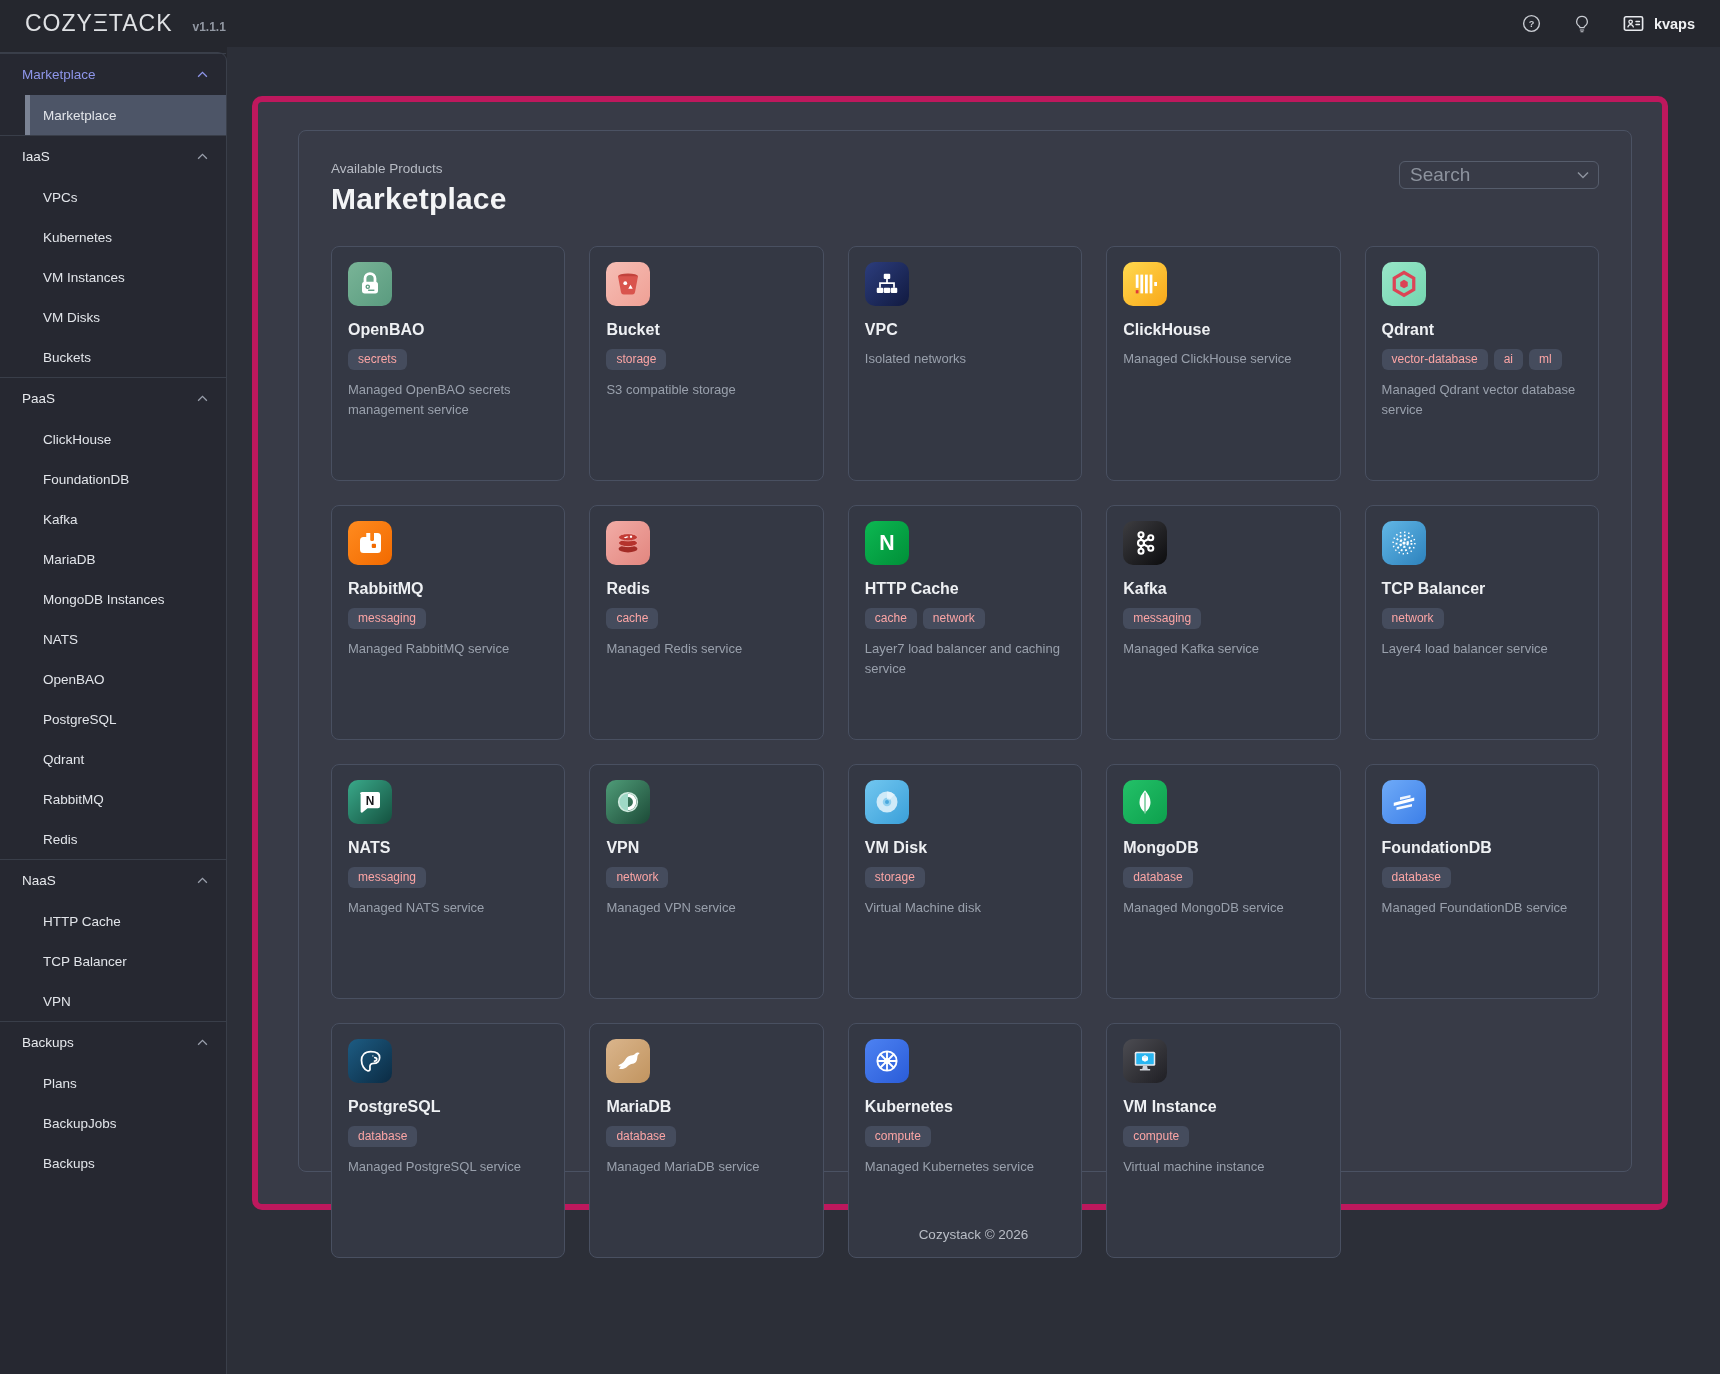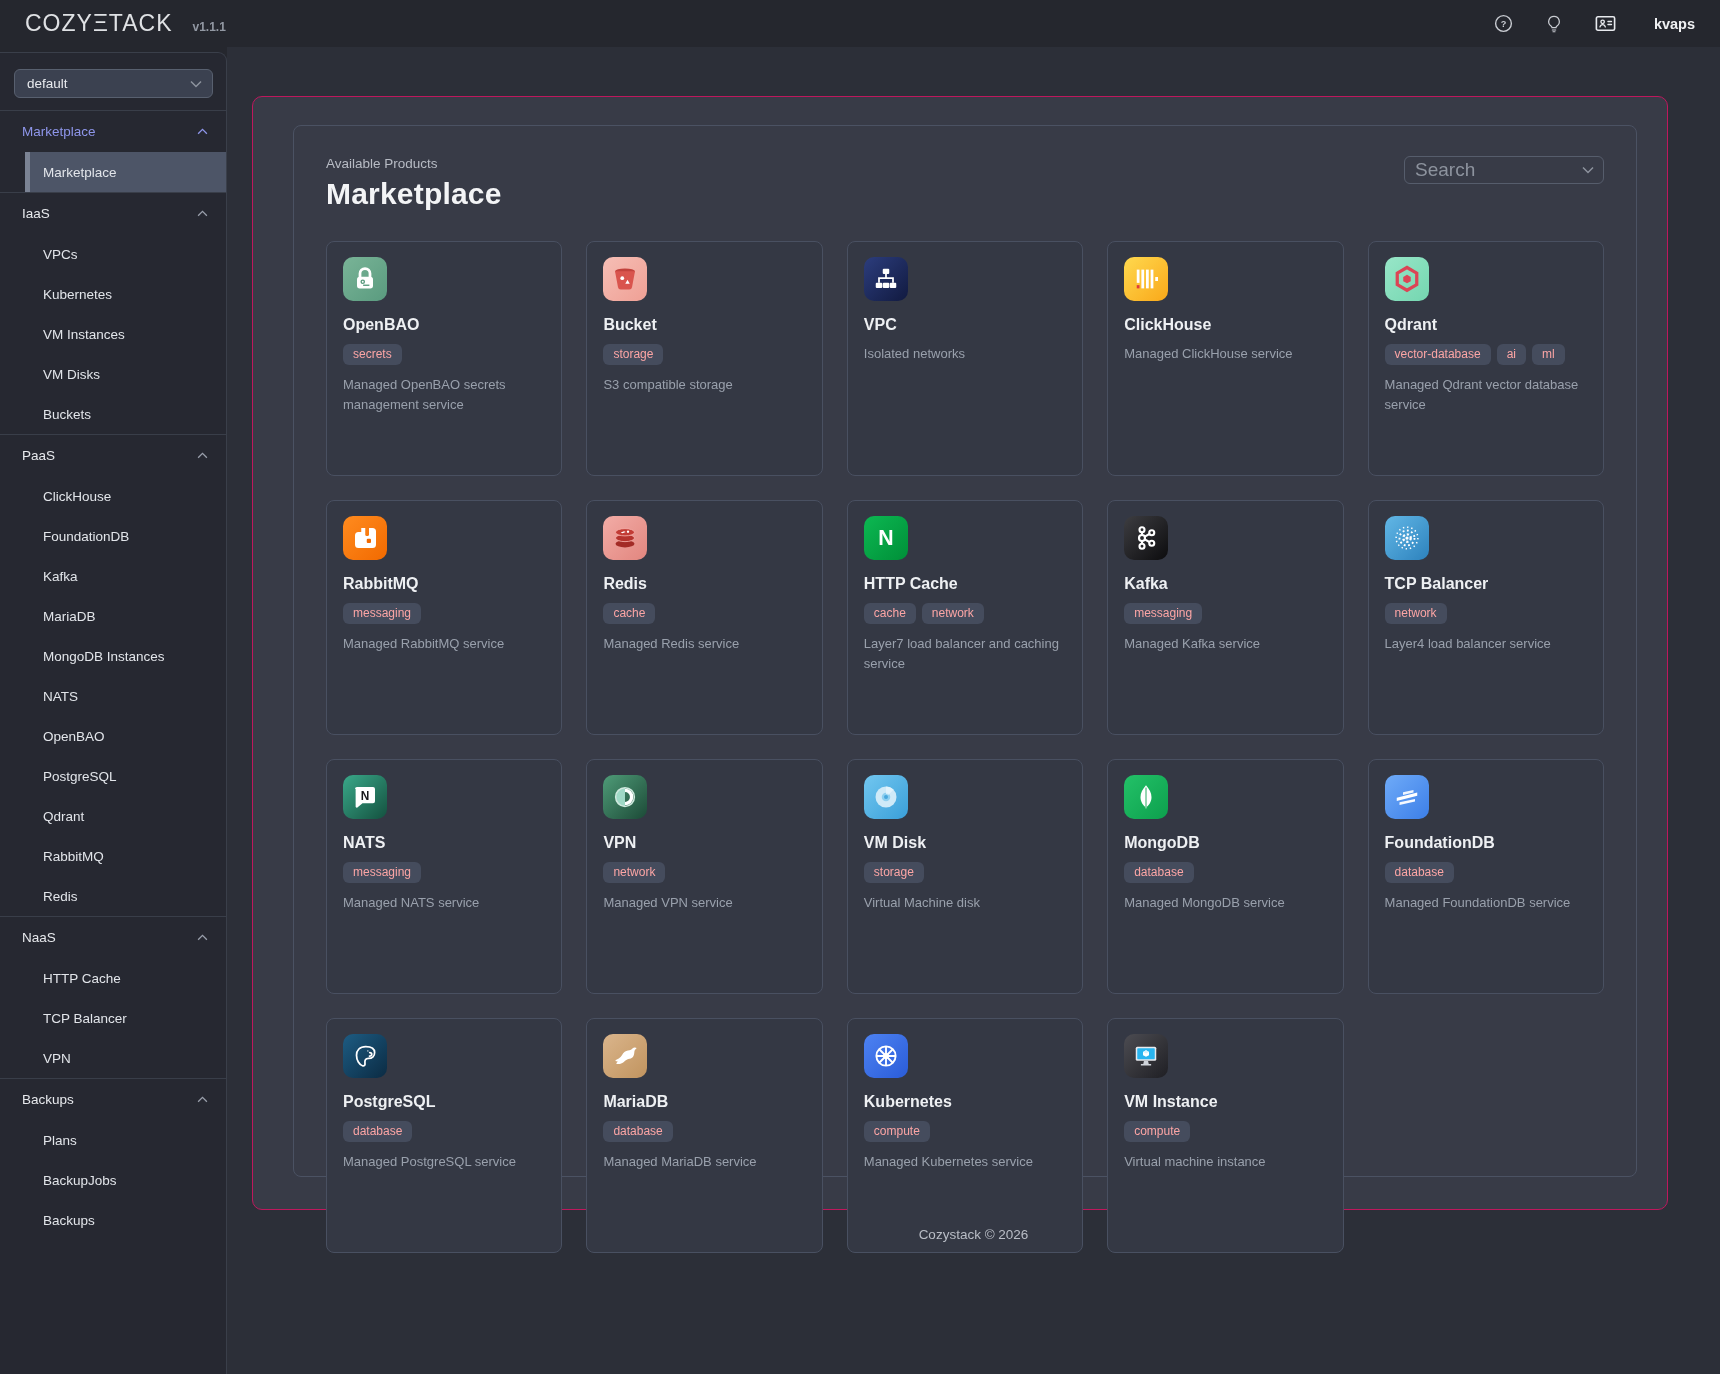--- a/index.html
+++ b/index.html
@@ -15,21 +15,21 @@
     position:absolute; top:0; left:0; width:1720px; height:47px;
     display:flex; align-items:center; padding:0 25px; background:#25272e;gap:36px;
   }
   .logo { display:flex; align-items:baseline; cursor:default; }
   .logo-text { font-size:23px; letter-spacing:1px; color:#dfe1e4; font-weight:500; }
   .logo-xi { font-weight:500; }
   .version { font-size:12px; font-weight:bold; color:#9298a3; margin-left:20px; }
   .topbar-right { margin-left:auto; display:flex; align-items:center; gap:30px; }
   .tb-icon { display:flex; align-items:center; cursor:pointer; }
   .tb-user { display:flex; align-items:center; gap:9px; cursor:pointer; }
-  .username { font-size:14.5px; font-weight:600; color:#f0f1f3;margin-left:28px; }
+  .username { font-size:14.5px; font-weight:600; color:#f0f1f3; }
 
   
   .sidebar {
     position:absolute; top:52px; left:0; width:227px; bottom:0;
     background:#262831;
     border-top:1px solid #3a3f4a; border-right:1px solid #3a3f4a;
     border-top-right-radius:9px;
   }
   .ns-wrap { padding:16px 13px 12px 14px; }
   .ns-select {
@@ -55,21 +55,21 @@
     margin-left:25px; padding-left:18px; background:#4d5567; position:relative;
   }
   .menu-item.active::before {
     content:""; position:absolute; left:0; top:0; bottom:0; width:5px; background:#7b8394;
   }
 
   
   .main { position:absolute; left:227px; top:47px; right:0; bottom:0; background:#2c2f38; }
   .outer-panel {
     margin:49px 52px 0 25px; height:1114px;
-    background:#383b47; border:1px solid #be185d; border-radius:10px;
+    background:#383b47; border:6px solid #be185d; border-radius:10px;
     padding:28px 30px 32px 40px;
   }
   .inner-panel {
     height:100%; border:1px solid #4b5263; border-radius:8px;
     padding:30px 32px;
   }
   .content-header { display:flex; align-items:flex-start; margin-bottom:30px; }
   .eyebrow { font-size:13.5px; color:#b7bbc4; }
   .page-title { font-size:30px; font-weight:700; color:#f3f4f6; margin-top:6px; letter-spacing:.2px; }
   .search-box {
@@ -133,30 +133,20 @@
           <circle cx="9" cy="10.3" r="1.8" stroke="#e8eaee" stroke-width="1.4"></circle>
           <path d="M6.2 15.6c.4-1.6 1.5-2.5 2.8-2.5s2.4.9 2.8 2.5" stroke="#e8eaee" stroke-width="1.4" stroke-linecap="round"></path>
           <path d="M14.6 10h3.6M14.6 13h3.6" stroke="#e8eaee" stroke-width="1.5" stroke-linecap="round"></path>
         </svg>
       <span class="username">kvaps</span>
     </span>
   </div>
 </header>
 
 <aside class="sidebar">
-  <div class="ns-wrap">
-    <div class="ns-select">
-      <span>default</span>
-      <span class="chev">
-        <svg width="12" height="8" viewBox="0 0 12 8">
-            <path d="M1 1.5l5 5 5-5" stroke="currentColor" stroke-width="1.5" fill="none"></path>
-          </svg>
-      </span>
-    </div>
-  </div>
   <nav class="menu" id="menu">
       <div class="menu-section">
         <div class="section-header accent">
           <span>Marketplace</span>
           <span class="chev">
             <svg width="11" height="7" viewBox="0 0 12 8">
               <path d="M1 6.5l5-5 5 5" stroke="currentColor" stroke-width="1.5" fill="none"></path>
             </svg>
           </span>
         </div>

